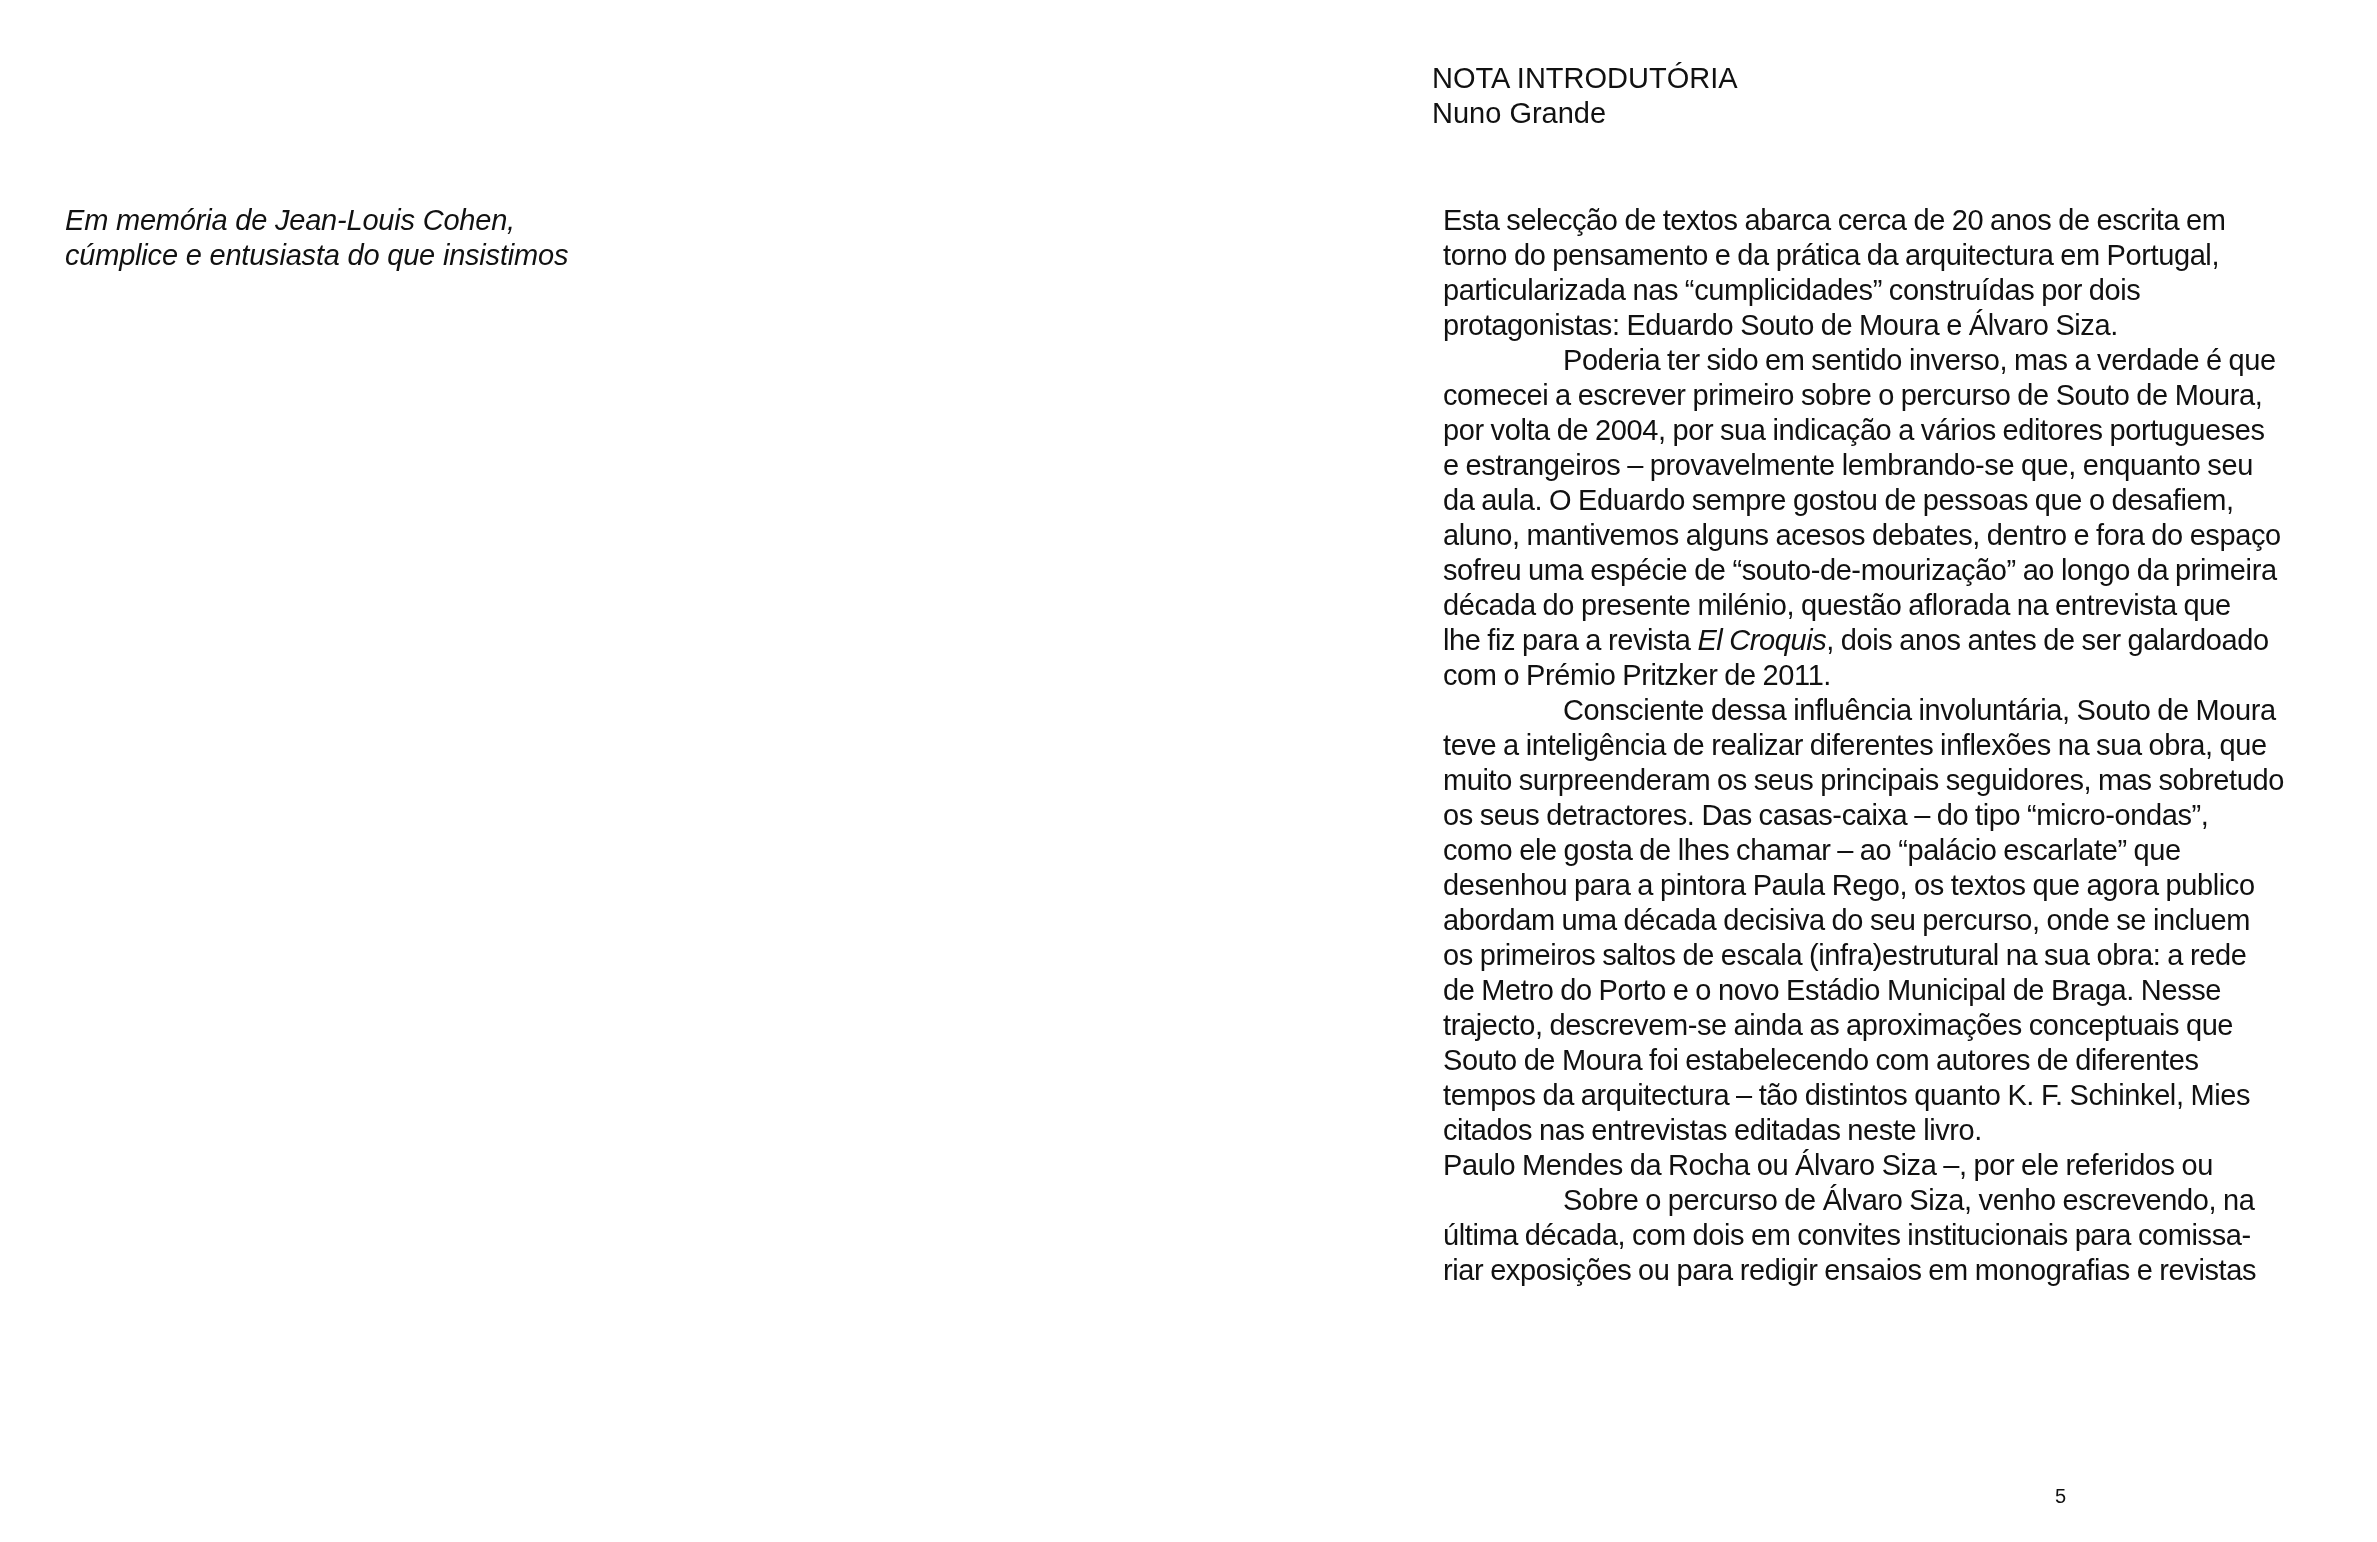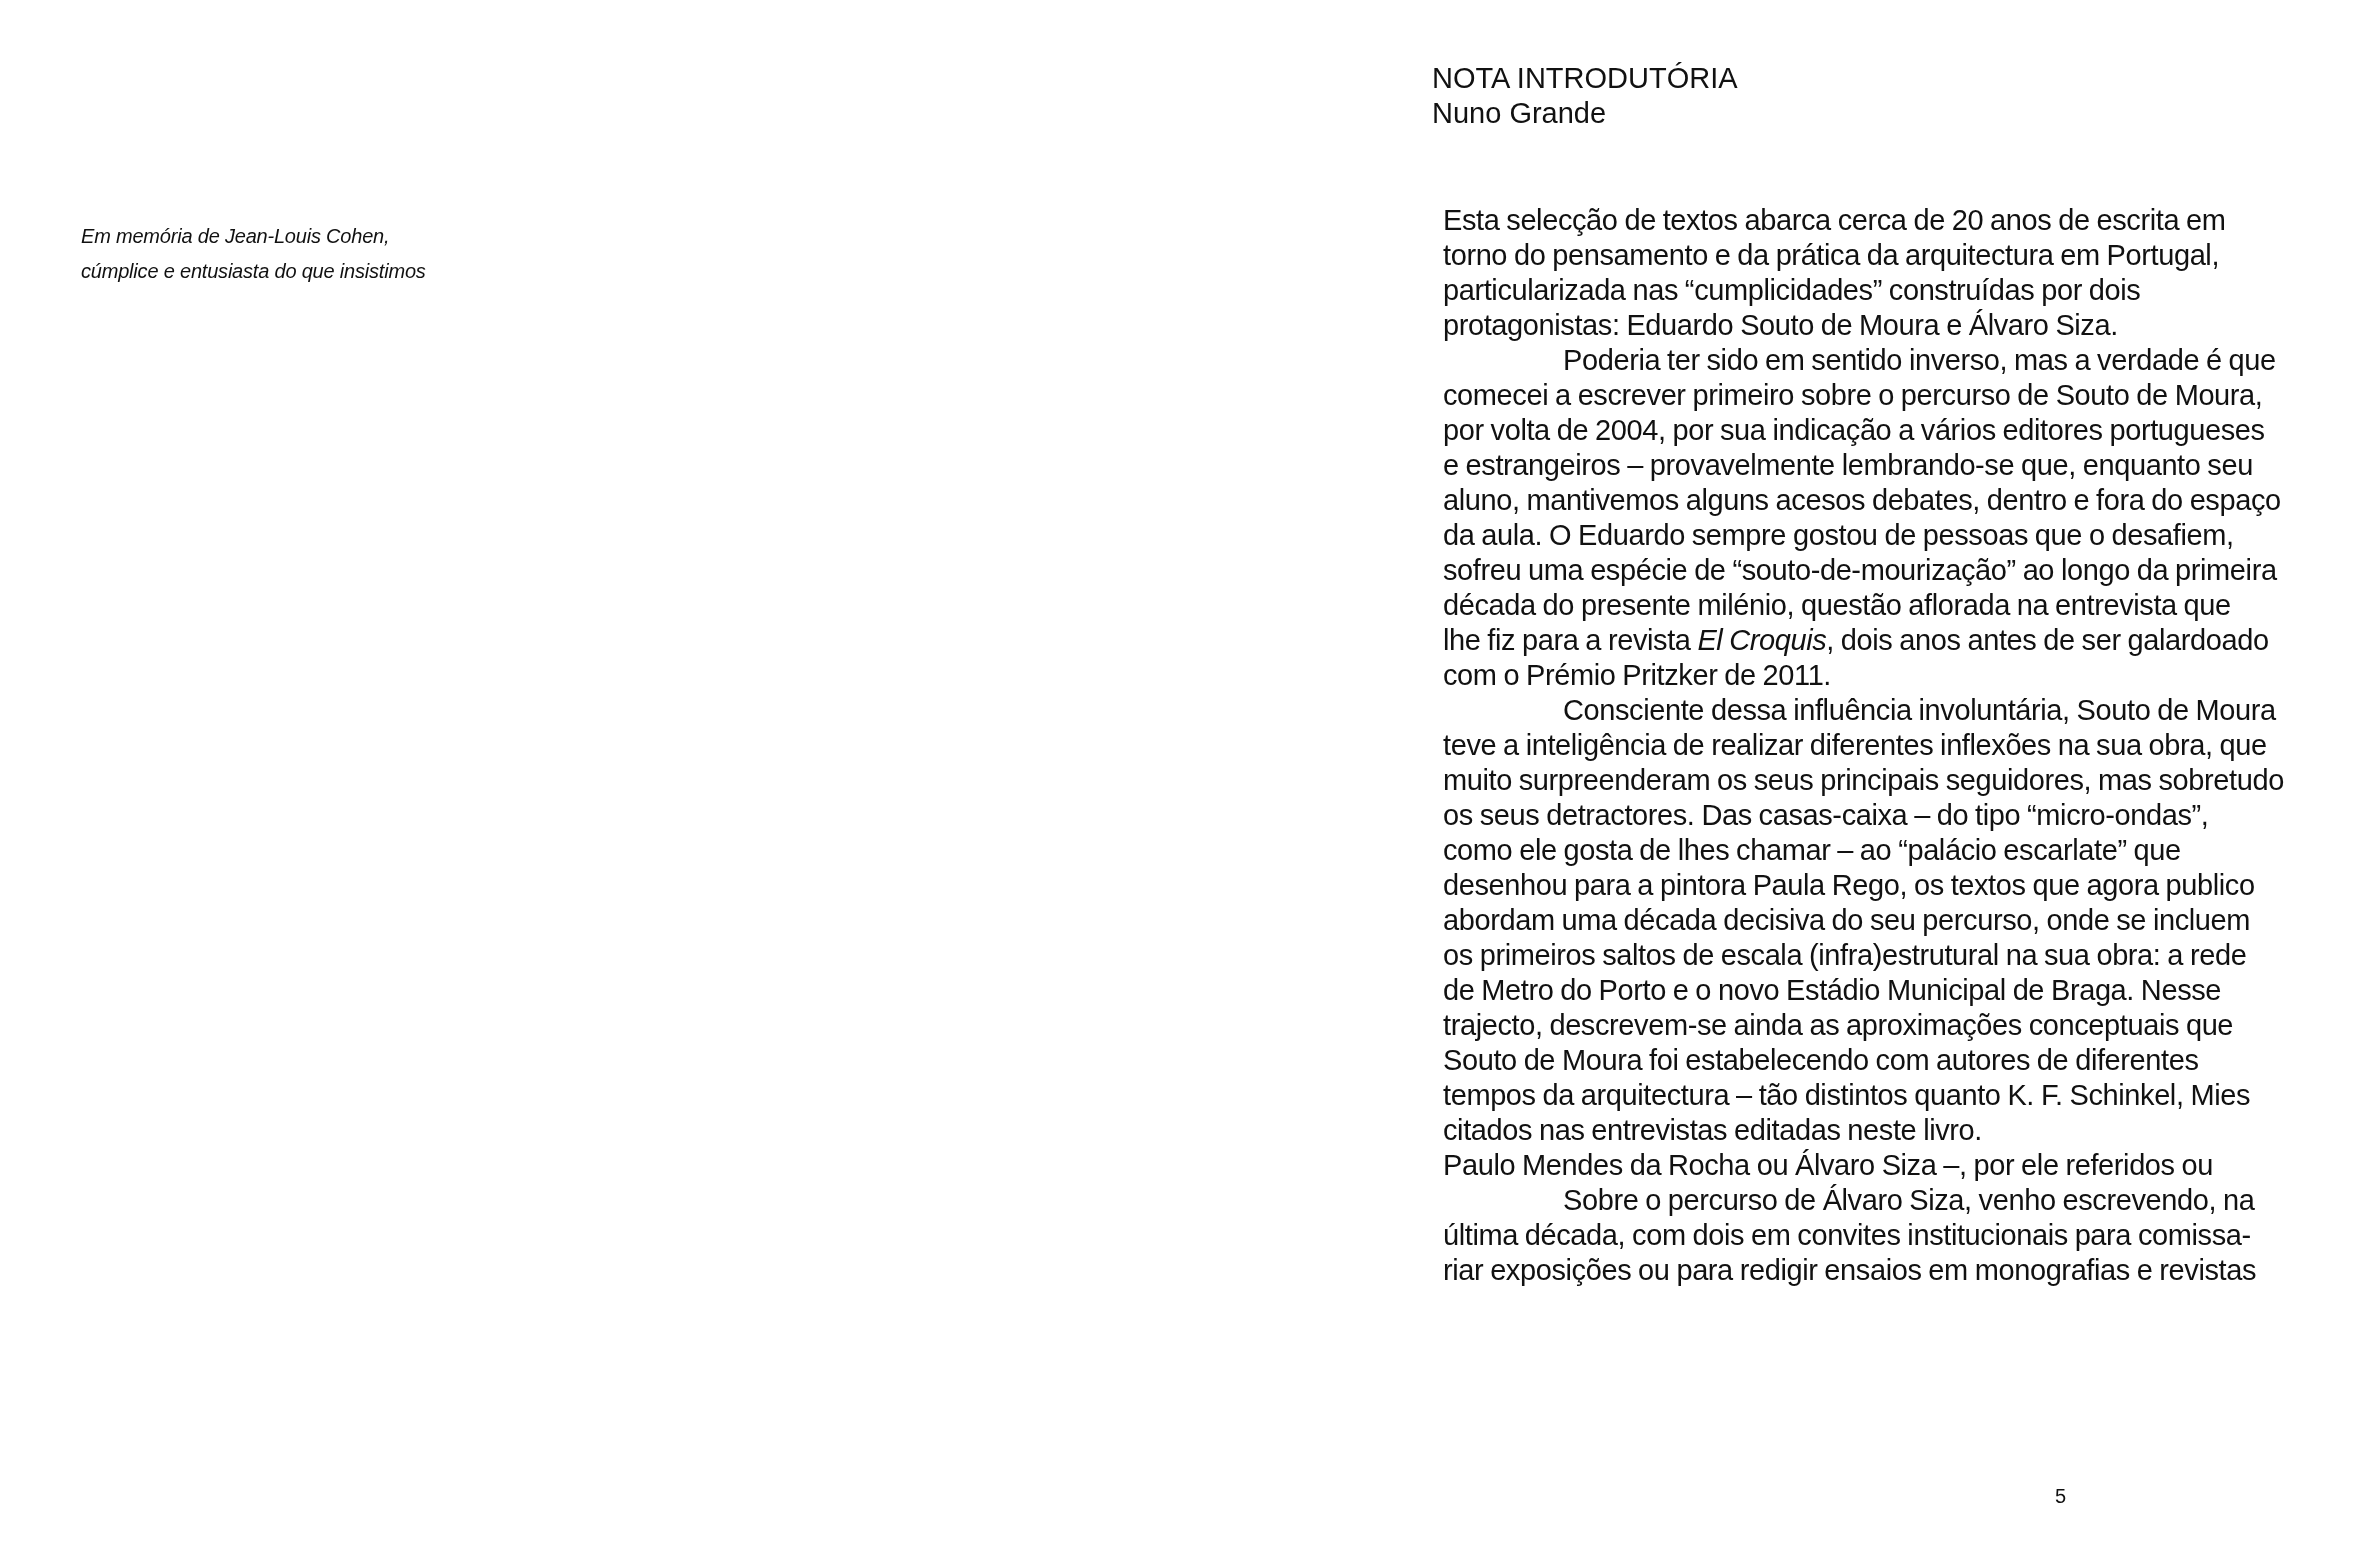--- a/index.html
+++ b/index.html
@@ -21,24 +21,24 @@
       height: 1543px;
     }
     .page-left { left: 0; width: 1189px; }
     .page-right { left: 1189px; width: 1189px; text-decoration: underline; }
 
     .dedication {
       position: absolute;
       left: 65px;
       top: 203px;
       font-style: italic;
-      font-size: 20px;
+      font-size: 29px;
       line-height: 35px;
       letter-spacing: -0.2px;
-      margin: 16px;
+      margin: 0;
     }
     .dedication .line { display: block; white-space: nowrap; }
 
     .heading-block {
       position: absolute;
       left: 243px;
       top: 61px;
     }
     .heading-title, .heading-author {
       display: block;
@@ -95,22 +95,22 @@
 
   <div class="body-text">
     <span class="line">Esta selecção de textos abarca cerca de 20 anos de escrita em</span>
     <span class="line">torno do pensamento e da prática da arquitectura em Portugal,</span>
     <span class="line">particularizada nas “cumplicidades” construídas por dois</span>
     <span class="line">protagonistas: Eduardo Souto de Moura e Álvaro Siza.</span>
     <span class="line indent">Poderia ter sido em sentido inverso, mas a verdade é que</span>
     <span class="line">comecei a escrever primeiro sobre o percurso de Souto de Moura,</span>
     <span class="line">por volta de 2004, por sua indicação a vários editores portugueses</span>
     <span class="line">e estrangeiros – provavelmente lembrando-se que, enquanto seu</span>
+    <span class="line">da aula. O Eduardo sempre gostou de pessoas que o desafiem,</span>
     <span class="line">aluno, mantivemos alguns acesos debates, dentro e fora do espaço</span>
-    <span class="line">da aula. O Eduardo sempre gostou de pessoas que o desafiem,</span>
     <span class="line">sofreu uma espécie de “souto-de-mourização” ao longo da primeira</span>
     <span class="line">década do presente milénio, questão aflorada na entrevista que</span>
     <span class="line"><span>lhe fiz para a revista </span><em>El Croquis</em><span>, dois anos antes de ser galardoado</span></span>
     <span class="line">com o Prémio Pritzker de 2011.</span>
     <span class="line indent">Consciente dessa influência involuntária, Souto de Moura</span>
     <span class="line">teve a inteligência de realizar diferentes inflexões na sua obra, que</span>
     <span class="line">muito surpreenderam os seus principais seguidores, mas sobretudo</span>
     <span class="line">os seus detractores. Das casas-caixa – do tipo “micro-ondas”,</span>
     <span class="line">como ele gosta de lhes chamar – ao “palácio escarlate” que</span>
     <span class="line">desenhou para a pintora Paula Rego, os textos que agora publico</span>

